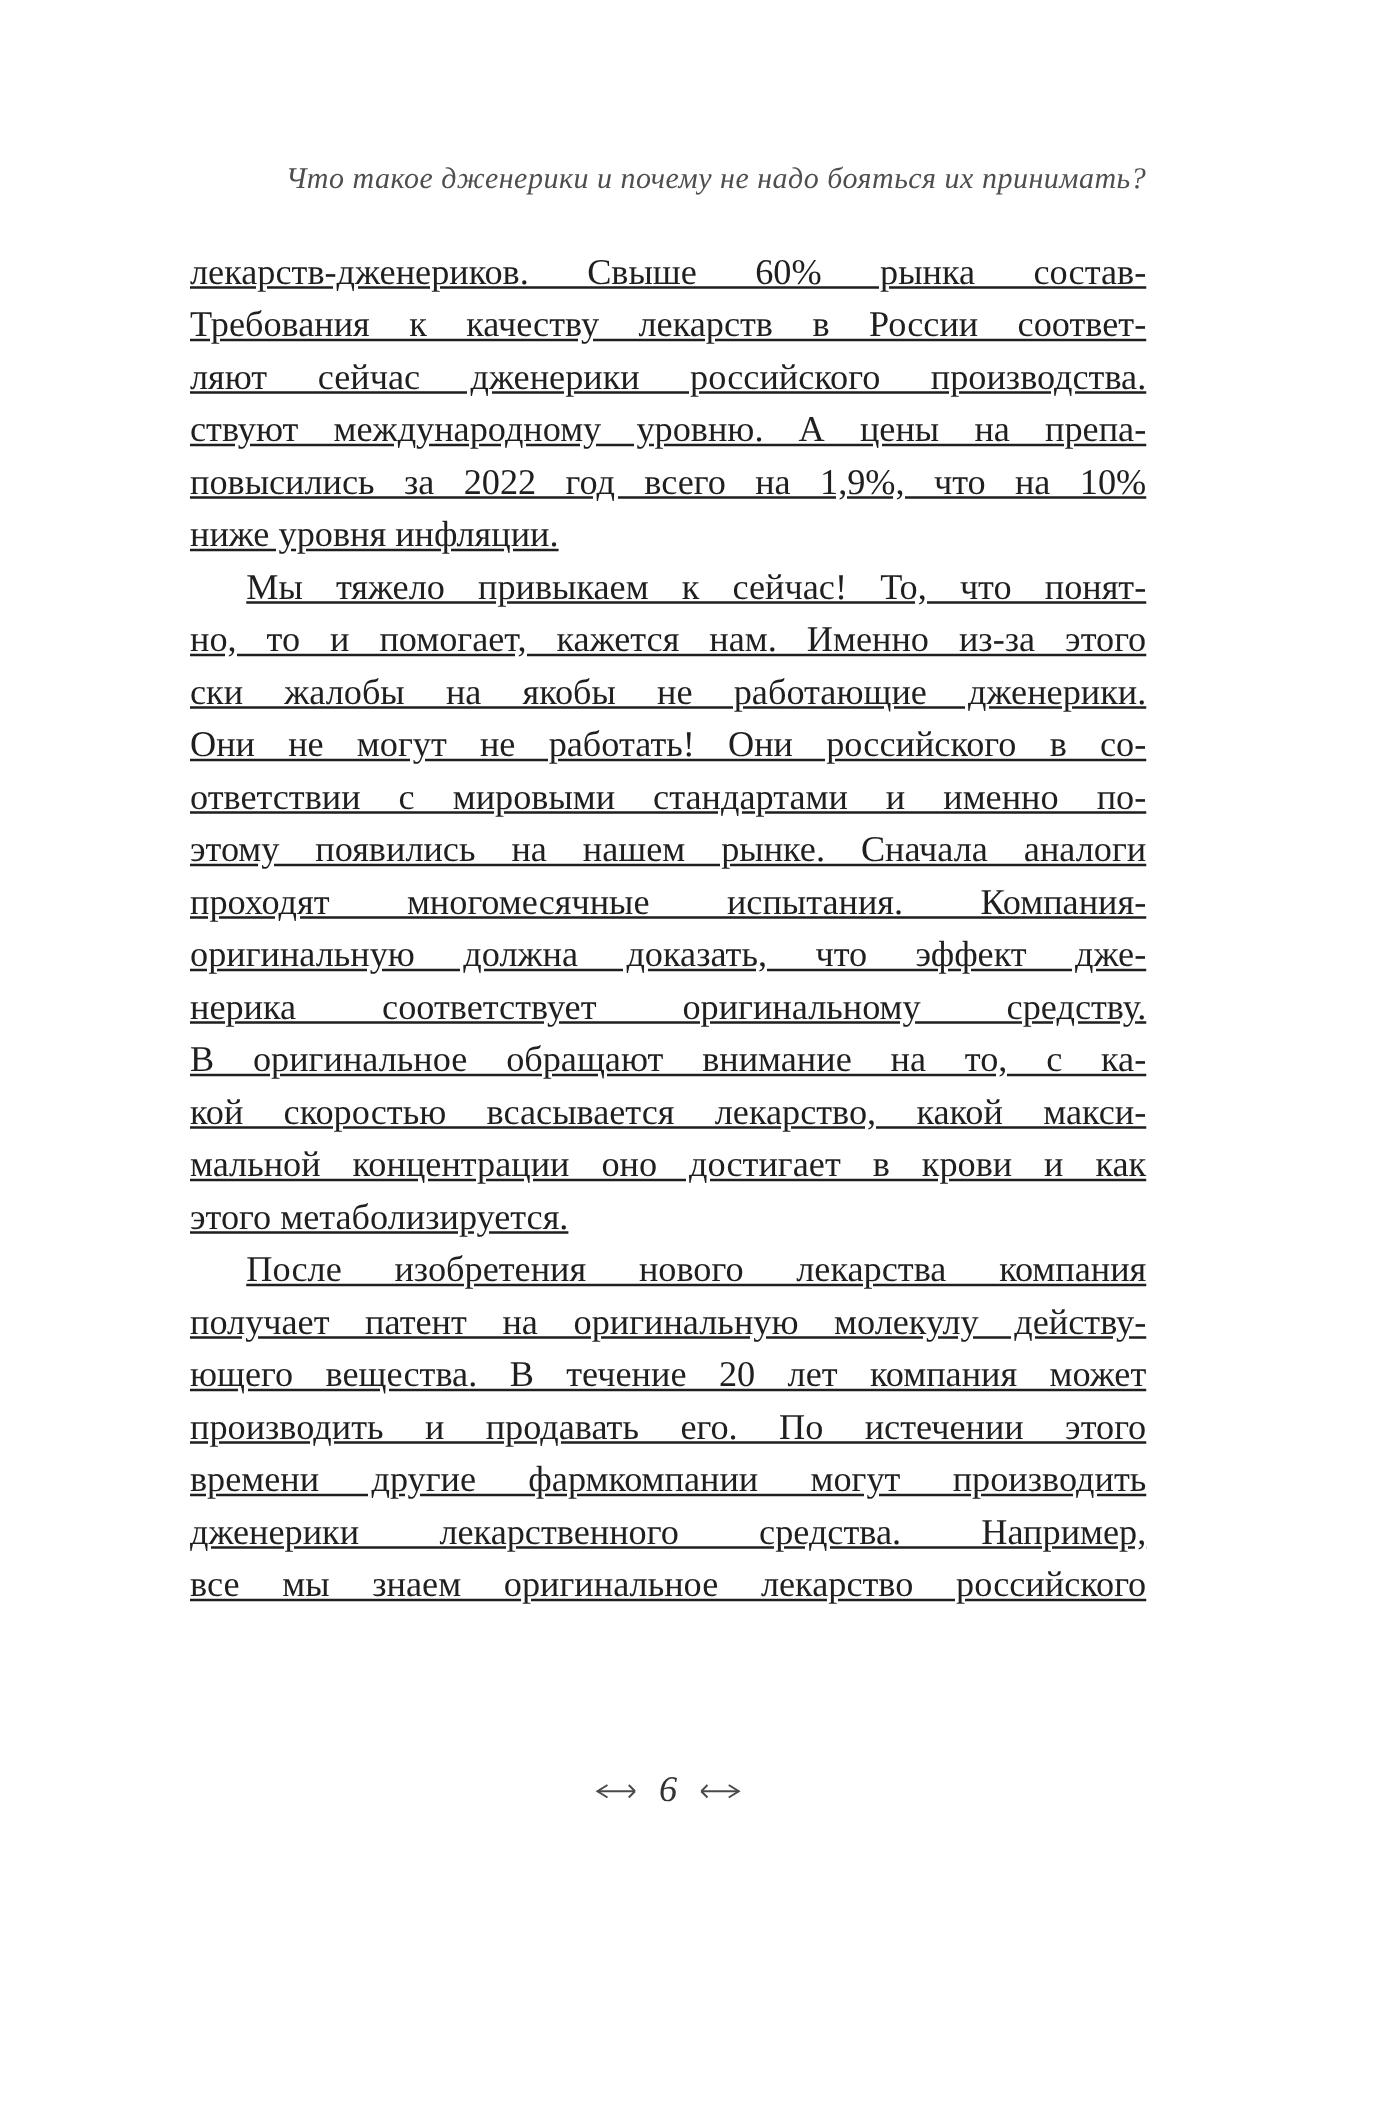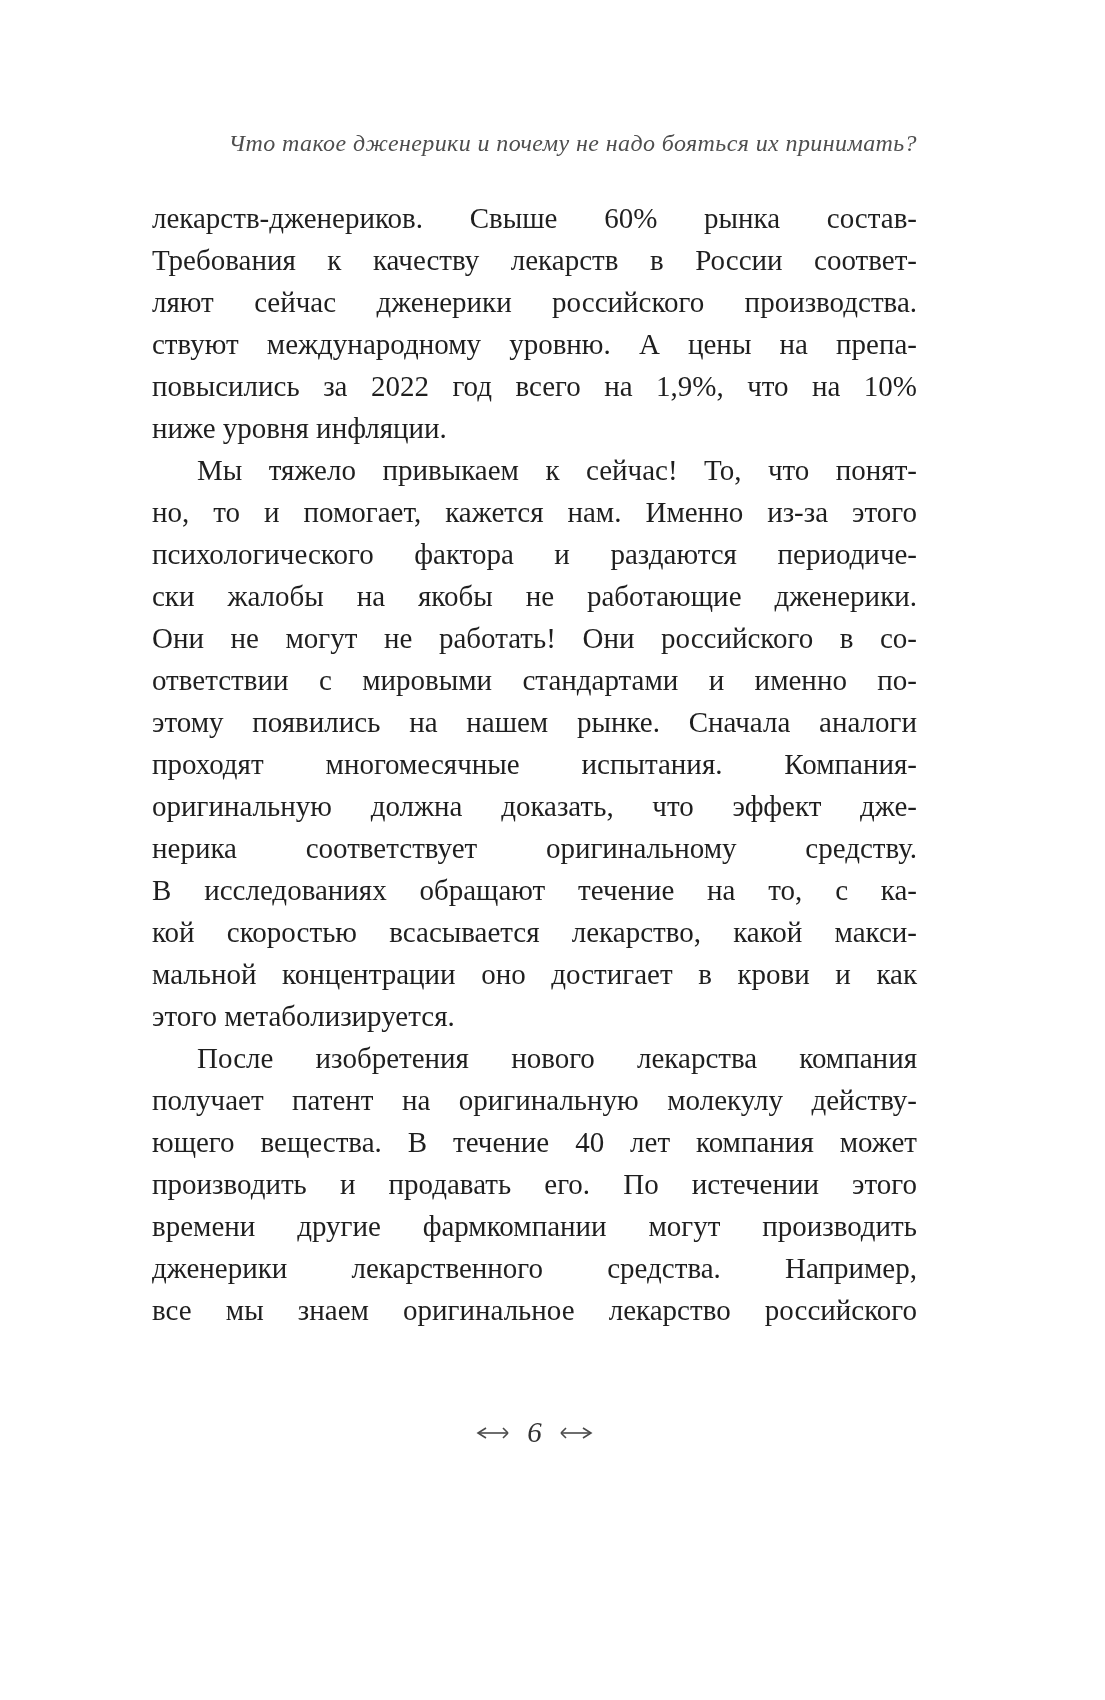--- a/index.html
+++ b/index.html
@@ -42,20 +42,21 @@
     left:152px;
     width:765px;
     font-size:29px;
     line-height:42px;
     color:var(--text-color);
   }
   .paragraph{margin:0;}
   .line{
     text-align:justify;
     text-align-last:justify;
+    text-decoration:underline;
     -moz-text-align-last:justify;
   }
   .line.last{
     text-align-last:left;
     -moz-text-align-last:left;
   }
   .line.indent{
     text-indent:45px;
   }
   .page-footer{
@@ -93,37 +94,36 @@
         <div class="line">лекарств-дженериков. Свыше 60% рынка состав-</div>
         <div class="line">Требования к качеству лекарств в России соответ-</div>
         <div class="line">ляют сейчас дженерики российского производства.</div>
         <div class="line">ствуют международному уровню. А цены на препа-</div>
         <div class="line">повысились за 2022 год всего на 1,9%, что на 10%</div>
         <div class="line last">ниже уровня инфляции.</div>
       </div>
       <div class="paragraph">
         <div class="line indent">Мы тяжело привыкаем к сейчас! То, что понят-</div>
         <div class="line">но, то и помогает, кажется нам. Именно из-за этого</div>
-        <div class="line">психологического фактора и раздаются периодиче-</div>
         <div class="line">ски жалобы на якобы не работающие дженерики.</div>
         <div class="line">Они не могут не работать! Они российского в со-</div>
         <div class="line">ответствии с мировыми стандартами и именно по-</div>
         <div class="line">этому появились на нашем рынке. Сначала аналоги</div>
         <div class="line">проходят многомесячные испытания. Компания-</div>
         <div class="line">оригинальную должна доказать, что эффект дже-</div>
         <div class="line">нерика соответствует оригинальному средству.</div>
-        <div class="line">В исследованиях обращают течение на то, с ка-</div>
+        <div class="line">В оригинальное обращают внимание на то, с ка-</div>
         <div class="line">кой скоростью всасывается лекарство, какой макси-</div>
         <div class="line">мальной концентрации оно достигает в крови и как</div>
         <div class="line last">этого метаболизируется.</div>
       </div>
       <div class="paragraph">
         <div class="line indent">После изобретения нового лекарства компания</div>
         <div class="line">получает патент на оригинальную молекулу действу-</div>
-        <div class="line">ющего вещества. В течение 40 лет компания может</div>
+        <div class="line">ющего вещества. В течение 20 лет компания может</div>
         <div class="line">производить и продавать его. По истечении этого</div>
         <div class="line">времени другие фармкомпании могут производить</div>
         <div class="line">дженерики лекарственного средства. Например,</div>
         <div class="line">все мы знаем оригинальное лекарство российского</div>
       </div>
     </div>
 
   <div class="page-footer">
     <span class="ornament">
       <svg width="36" height="14" viewBox="0 0 36 14" aria-hidden="true">

